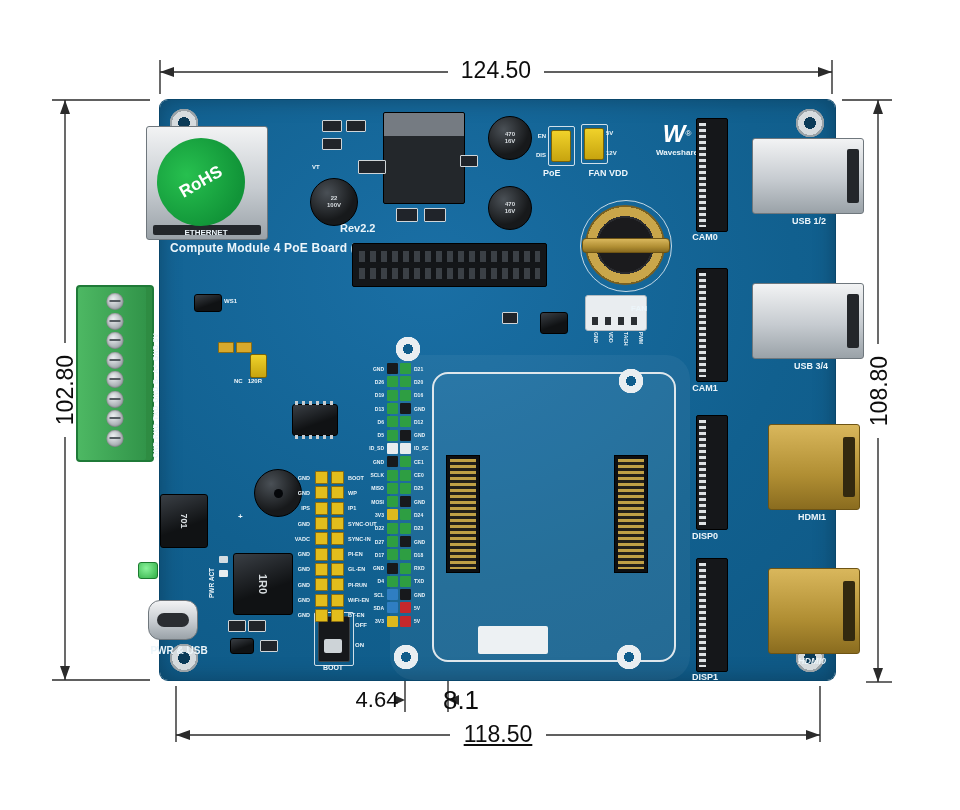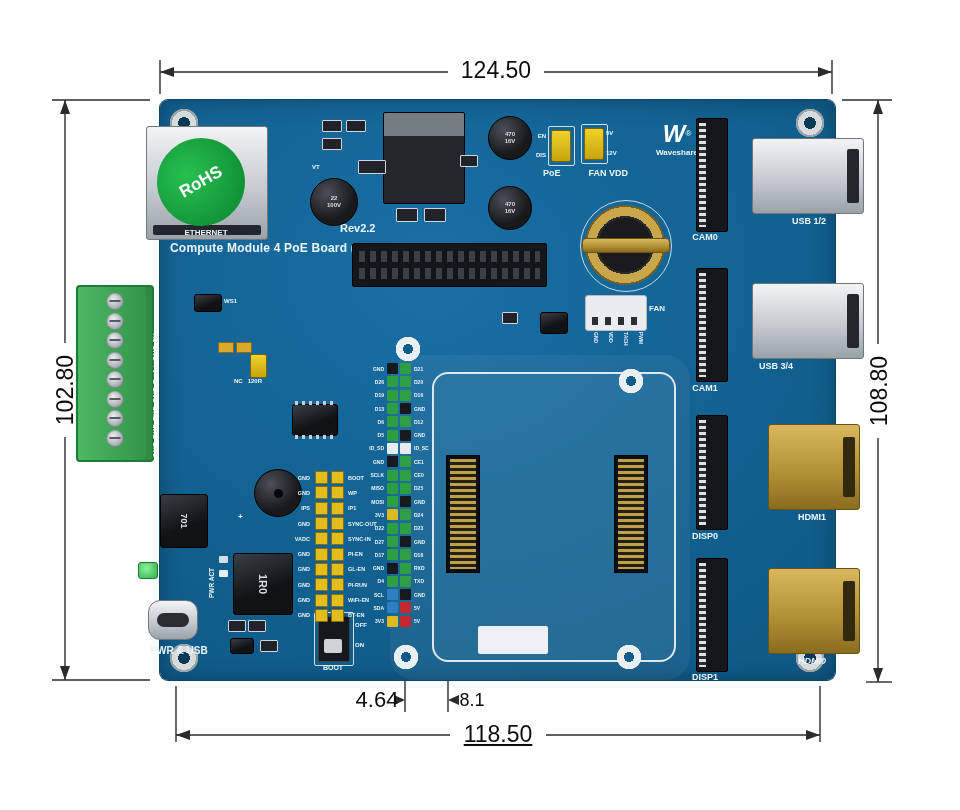--- a/index.html
+++ b/index.html
@@ -99,21 +99,21 @@
       <line x1="448" y1="658" x2="448" y2="712"></line>
     <polygon points="405,700 394,695 394,705"></polygon>
       <polygon points="448,700 459,695 459,705"></polygon>
   </svg>
 
   <div class="dim" style="left:448px;top:56px;width:96px;">124.50</div>
   <div class="dim dimv" style="left:18px;top:376px;width:94px;height:28px;">102.80</div>
   <div class="dim dimv" style="left:832px;top:377px;width:94px;height:28px;">108.80</div>
   <div class="dim" style="left:450px;top:720px;width:96px;text-decoration:underline;">118.50</div>
   <div class="dim" style="left:354px;top:686px;width:46px;font-size:22px;background:transparent;">4.64</div>
-  <div class="dim" style="left:452px;top:686px;width:40px;font-size:18px;background:transparent;">8.1</div>
+  <div class="dim" style="left:441px;top:686px;width:40px;font-size:26px;background:transparent;">8.1</div>
 
   <div class="board">
 
     <div class="abs modarea" style="left:230px;top:255px;width:300px;height:325px;"></div>
 
     <div class="chole" style="left:9px;top:8px;"></div>
     <div class="chole" style="left:635px;top:8px;"></div>
     <div class="chole" style="left:9px;top:543px;"></div>
     <div class="chole" style="left:635px;top:543px;"></div>
 
@@ -177,39 +177,39 @@
       </div>
     <div class="wt t9 ctr" style="left:520px;top:572px;width:50px;">DISP1</div>
 
     <div class="abs metal" style="left:592px;top:38px;width:110px;height:74px;">
       <div class="abs" style="right:4px;top:10px;bottom:10px;width:12px;background:#23262a;border-radius:2px;"></div>
       </div>
     <div class="wt t9 ctr" style="left:606px;top:116px;width:86px;">USB 1/2</div>
     <div class="abs metal" style="left:592px;top:183px;width:110px;height:74px;">
       <div class="abs" style="right:4px;top:10px;bottom:10px;width:12px;background:#23262a;border-radius:2px;"></div>
       </div>
-    <div class="wt t9 ctr" style="left:573px;top:261px;width:86px;">USB 3/4</div>
+    <div class="wt t9 ctr" style="left:608px;top:261px;width:86px;">USB 3/4</div>
     <div class="abs gold" style="left:608px;top:324px;width:90px;height:84px;">
       <div class="abs" style="right:4px;top:12px;bottom:12px;width:12px;background:#33290f;border-radius:2px;"></div>
       </div>
     <div class="wt t9 ctr" style="left:618px;top:412px;width:68px;">HDMI1</div>
     <div class="abs gold" style="left:608px;top:468px;width:90px;height:84px;">
       <div class="abs" style="right:4px;top:12px;bottom:12px;width:12px;background:#33290f;border-radius:2px;"></div>
       </div>
     <div class="wt t9 ctr" style="left:618px;top:556px;width:68px;font-style:italic;">HDMI0</div>
 
     <div class="abs" style="left:420px;top:100px;width:90px;height:90px;border:1.5px solid rgba(255,255,255,.75);border-radius:50%;"></div>
     <div class="abs" style="left:425px;top:105px;width:80px;height:80px;border-radius:50%;background:radial-gradient(circle,#1b1b1d 0 27px,#2a2b2e 27px 29px,#c9a64a 29px 38px,#7a6020 38px 40px);">
       <div class="abs gold" style="left:-3px;top:33px;width:86px;height:13px;border-radius:4px;"></div>
     </div>
 
     <div class="abs" style="left:425px;top:195px;width:60px;height:34px;background:#e9edf0;border:1px solid #b5bcc2;border-radius:3px;">
       <div class="abs" style="left:6px;bottom:5px;right:6px;height:8px;background:repeating-linear-gradient(90deg,#2b2f33 0 6px,transparent 6px 13px);"></div>
     </div>
-    <span class="wt t8" style="left:489px;top:204px;">FAN</span>
+    <span class="wt t8" style="left:471px;top:204px;">FAN</span>
     <div class="abs" style="left:425px;top:232px;width:62px;height:32px;">
         <span class="fanpin" style="left: 14px;">GND</span>
         <span class="fanpin" style="left: 29px;">VDD</span>
         <span class="fanpin" style="left: 44px;">TACH</span>
         <span class="fanpin" style="left: 59px;">PWM</span>
       </div>
 
     <div class="abs" style="left:-84px;top:185px;width:74px;height:173px;background:linear-gradient(90deg,#4db863,#2f9147);border:2px solid #1f7a38;border-radius:4px;box-shadow:inset -6px 0 #2e8c42;">
         <div class="screw" style="top: 6px;">
           <span class="slot"></span>

